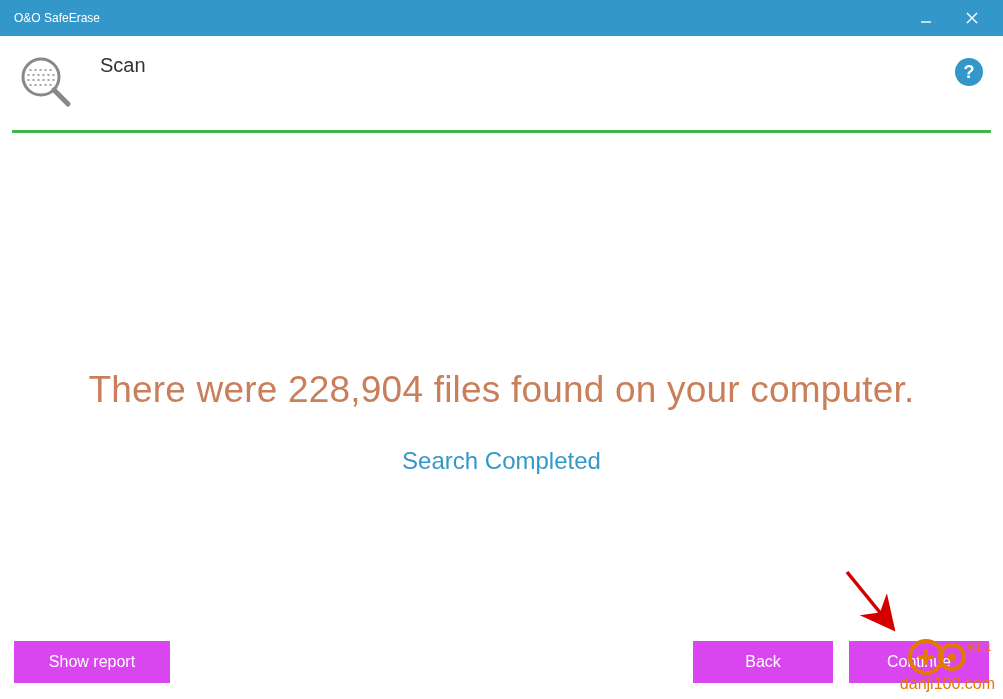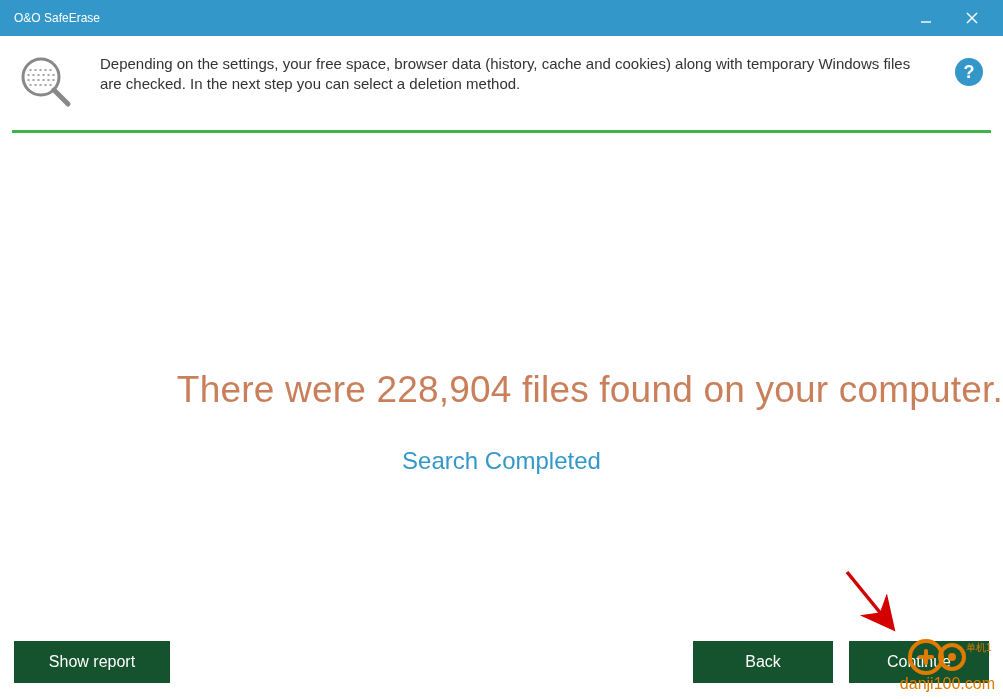--- a/index.html
+++ b/index.html
@@ -62,41 +62,40 @@
     
     .main {
       text-align: center;
       padding-top: 236px;
     }
     .result-line {
       font-size: 37px;
       font-weight: 300;
       color: #c97f5a;
       letter-spacing: .2px;
-      text-align: right;
     }
     .status-line {
       font-size: 24px;
       font-weight: 300;
       color: #3398c9;
       margin-top: 36px;
     }
 
     
     .footer {
       position: absolute;
       left: 0; right: 0; bottom: 16px;
       padding: 0 14px;
       display: flex;
       gap: 16px;
     }
     .btn {
       height: 42px;
       min-width: 140px;
-      background: #14532d;
+      background: #d946ef;
       color: #ffffff;
       border: none;
       font-size: 16px;
       font-family: inherit;
       padding: 0 18px;
       display: flex; align-items: center; justify-content: center;
     }
     .btn-show { width: 156px; }
     .btn-save { width: 168px; }
     .footer .gap { flex: 1; }
@@ -147,21 +146,21 @@
       <line x1="36" y1="36" x2="50" y2="50" stroke="#888" stroke-width="5" stroke-linecap="round"></line>
       <g stroke="#888" stroke-width="1.5" stroke-dasharray="1 4" stroke-linecap="round">
         <line x1="12" y1="16" x2="34" y2="16"></line>
         <line x1="10" y1="21" x2="36" y2="21"></line>
         <line x1="10" y1="26" x2="36" y2="26"></line>
         <line x1="12" y1="31" x2="34" y2="31"></line>
       </g>
     </svg>
   </div>
   <div class="header-text">
-    <div class="header-desc">Depending on the settings, your free space, browser data (history, cache and cookies) along with temporary Windows files are checked. In the next step you can select a deletion method.</div>
+    <div class="header-title">Scan</div>
   </div>
   <div class="help-btn">
     <span>?</span>
   </div>
 </div>
 
 <div class="green-sep"></div>
 
 <div class="main">
   <div class="result-line">There were 228,904 files found on your computer.</div>

